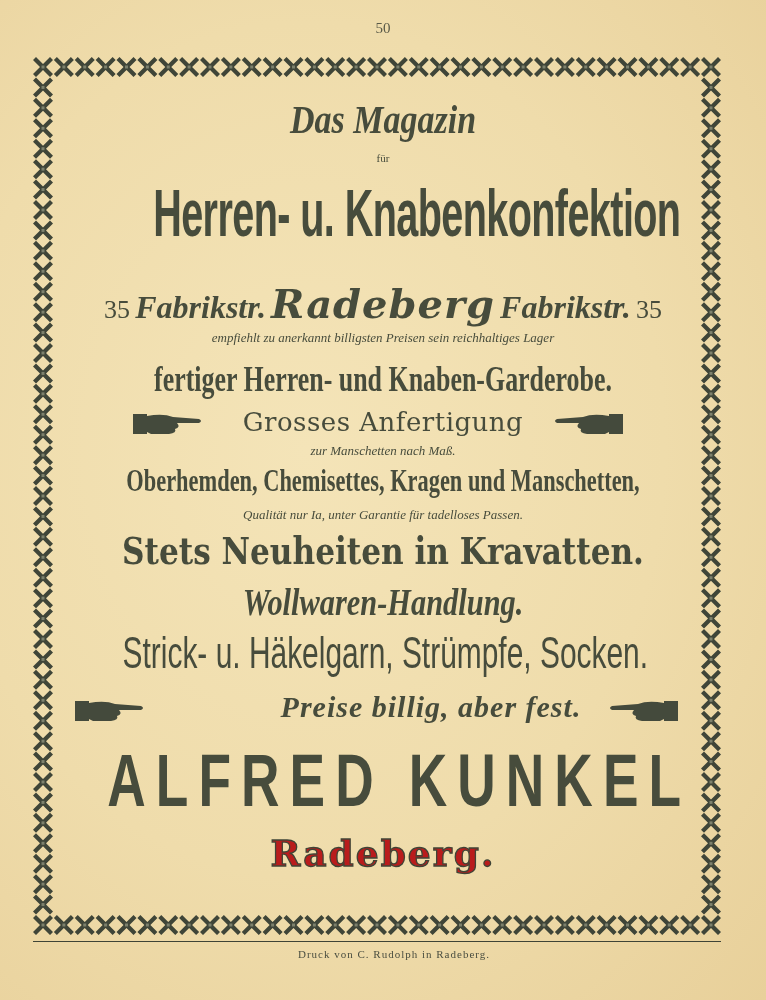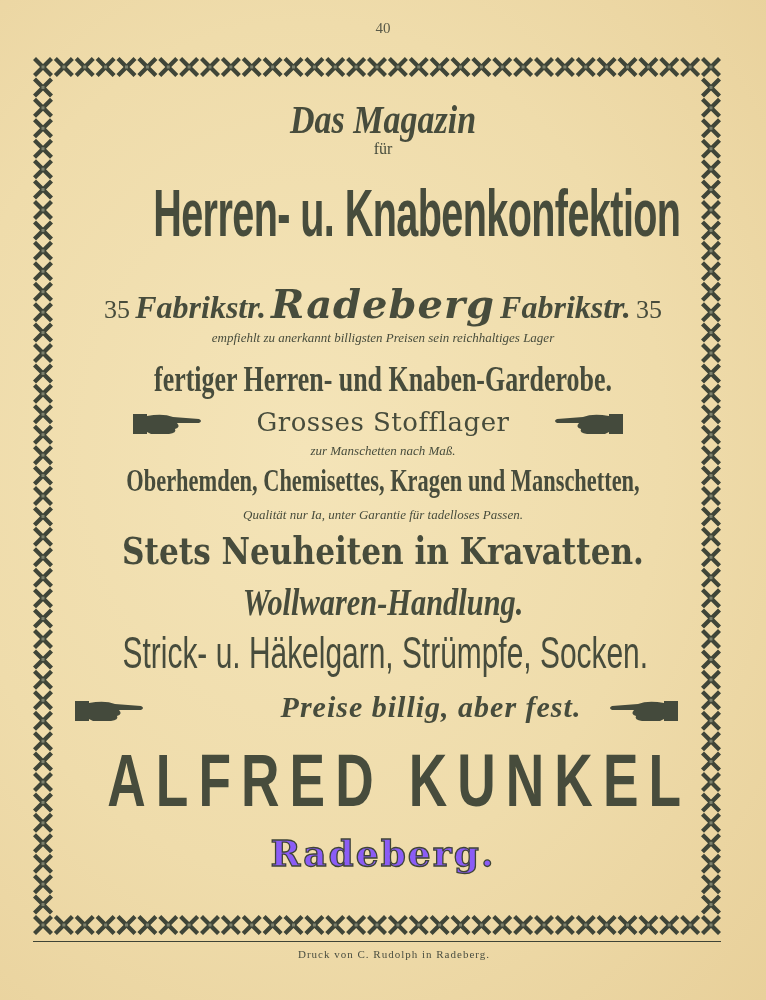--- a/index.html
+++ b/index.html
@@ -10,45 +10,45 @@
     color:#474c3c;
   }
   .abs { position:absolute; left:0; width:766px; text-align:center; white-space:nowrap; }
   .page-num { top:20px; font-size:15px; font-family:"Liberation Serif", serif; color:#5a5a48; }
   .border { position:absolute; left:33px; top:57px; width:688px; height:878px; }
   .rule { position:absolute; left:33px; top:941px; width:688px; height:1px; background:#3f4436; }
   .footer { top:948px; font-size:11px; font-family:"Liberation Serif", serif; letter-spacing:1px; color:#4a4e40;padding-left:11px; }
   .condensed { font-family:"Liberation Sans", sans-serif; font-weight:bold; }
 
   .l-das { top:96px; font-size:40px; transform:scaleX(0.85); font-style:italic; font-family:"Liberation Serif", serif; font-weight:bold; }
-  .l-fur { top:140px; font-size:16px; font-family:"Liberation Serif", serif; }
+  .l-fur { top:152px; font-size:11px; font-family:"Liberation Serif", serif; }
   .l-herren { top:175px; font-size:66px; transform:scaleX(0.6); letter-spacing:-1px; }
   .l-addr { top:280px; height:44px; }
   .l-addr .num { font-family:"Liberation Serif", serif; font-size:26px; }
   .l-addr .street { font-family:"Liberation Serif", serif; font-style:italic; font-weight:bold; font-size:32px; }
   .l-addr .city { font-family:"DejaVu Serif", serif; font-weight:bold; font-size:40px; font-style:italic; letter-spacing:1px;margin-top:32px; }
   .l-empf { top:330px; font-size:13px; font-family:"Liberation Serif", serif; font-style:italic; }
   .l-fertig { top:358px; font-size:36px; transform:scaleX(0.72); font-family:"Liberation Serif", serif; font-weight:bold; }
   .l-gross { top:407px; font-size:26px; font-family:"DejaVu Serif", serif; letter-spacing:0.5px; }
   .l-zur { top:443px; font-size:13px; font-family:"Liberation Serif", serif; font-style:italic; }
   .l-ober { top:462px; font-size:32px; transform:scaleX(0.7); font-family:"Liberation Serif", serif; font-weight:bold; }
   .l-qual { top:507px; font-size:13px; font-family:Liberation Serif, serif; font-style:italic; }
   .l-stets { top:528px; font-size:38px; transform:scaleX(0.82); font-family:"DejaVu Serif", serif; font-weight:bold; }
   .l-woll { top:580px; font-size:38px; transform:scaleX(0.8); font-family:"Liberation Serif", serif; font-weight:bold; font-style:italic; }
   .l-strick { top:628px; font-size:44px; transform:scaleX(0.68); font-family:"Liberation Sans", sans-serif; }
   .l-preise { top:690px; font-size:30px; font-family:"Liberation Serif", serif; font-weight:bold; font-style:italic; letter-spacing:1px;padding-left:48px; }
   .l-kunkel { top:738px; font-size:74px; transform:scaleX(0.72); font-family:"Liberation Sans", sans-serif; font-weight:bold; letter-spacing:14px; }
-  .l-rade { top:832px; font-size:36px; font-family:"DejaVu Serif", serif; letter-spacing:2px; color:#8b5cf6; -webkit-text-stroke:1.3px #3f4436; font-weight:bold; }
+  .l-rade { top:832px; font-size:36px; font-family:"DejaVu Serif", serif; letter-spacing:2px; color:#b91c1c; -webkit-text-stroke:1.3px #3f4436; font-weight:bold; }
 
   .hand { position:absolute; width:70px; height:26px; }
 </style>
 </head>
 <body>
 
-<div class="abs page-num">40</div>
+<div class="abs page-num">50</div>
 
 <svg class="border" viewBox="0 0 688 878" xmlns="http://www.w3.org/2000/svg">
   <defs>
     <g id="cx">
       <path d="M3 0 L10 7 L17 0 L20 3 L13 10 L20 17 L17 20 L10 13 L3 20 L0 17 L7 10 L0 3 Z" fill="#3f4538"></path>
       <rect x="8.5" y="8.5" width="3" height="3" fill="#7d816d"></rect>
     </g>
   </defs>
   <g id="row-top">
       <use href="#cx" x="0" y="0"></use>
@@ -214,21 +214,21 @@
   <span class="num">35</span>
 </div>
 
 <div class="abs l-empf">empfiehlt zu anerkannt billigsten Preisen sein reichhaltiges Lager</div>
 <div class="abs l-fertig">fertiger Herren- und Knaben-Garderobe.</div>
 
 <svg class="hand" style="left:133px; top:411px;" viewBox="0 0 70 26">
   <rect x="0" y="3" width="14" height="20" fill="#444a3c"></rect>
   <path d="M14 5 Q30 2 40 6 L66 8 Q70 10 66 12 L44 12 Q48 16 42 18 Q44 22 36 23 L18 23 L14 21 Z" fill="#444a3c"></path>
 </svg>
-<div class="abs l-gross">Grosses Stofflager</div>
+<div class="abs l-gross">Grosses Anfertigung</div>
 <svg class="hand" style="left:553px; top:411px; transform:scaleX(-1);" viewBox="0 0 70 26">
   <rect x="0" y="3" width="14" height="20" fill="#444a3c"></rect>
   <path d="M14 5 Q30 2 40 6 L66 8 Q70 10 66 12 L44 12 Q48 16 42 18 Q44 22 36 23 L18 23 L14 21 Z" fill="#444a3c"></path>
 </svg>
 
 <div class="abs l-zur">zur Manschetten nach Maß.</div>
 <div class="abs l-ober">Oberhemden, Chemisettes, Kragen und Manschetten,</div>
 <div class="abs l-qual">Qualität nur Ia, unter Garantie für tadelloses Passen.</div>
 <div class="abs l-stets">Stets Neuheiten in Kravatten.</div>
 <div class="abs l-woll">Wollwaren-Handlung.</div>

